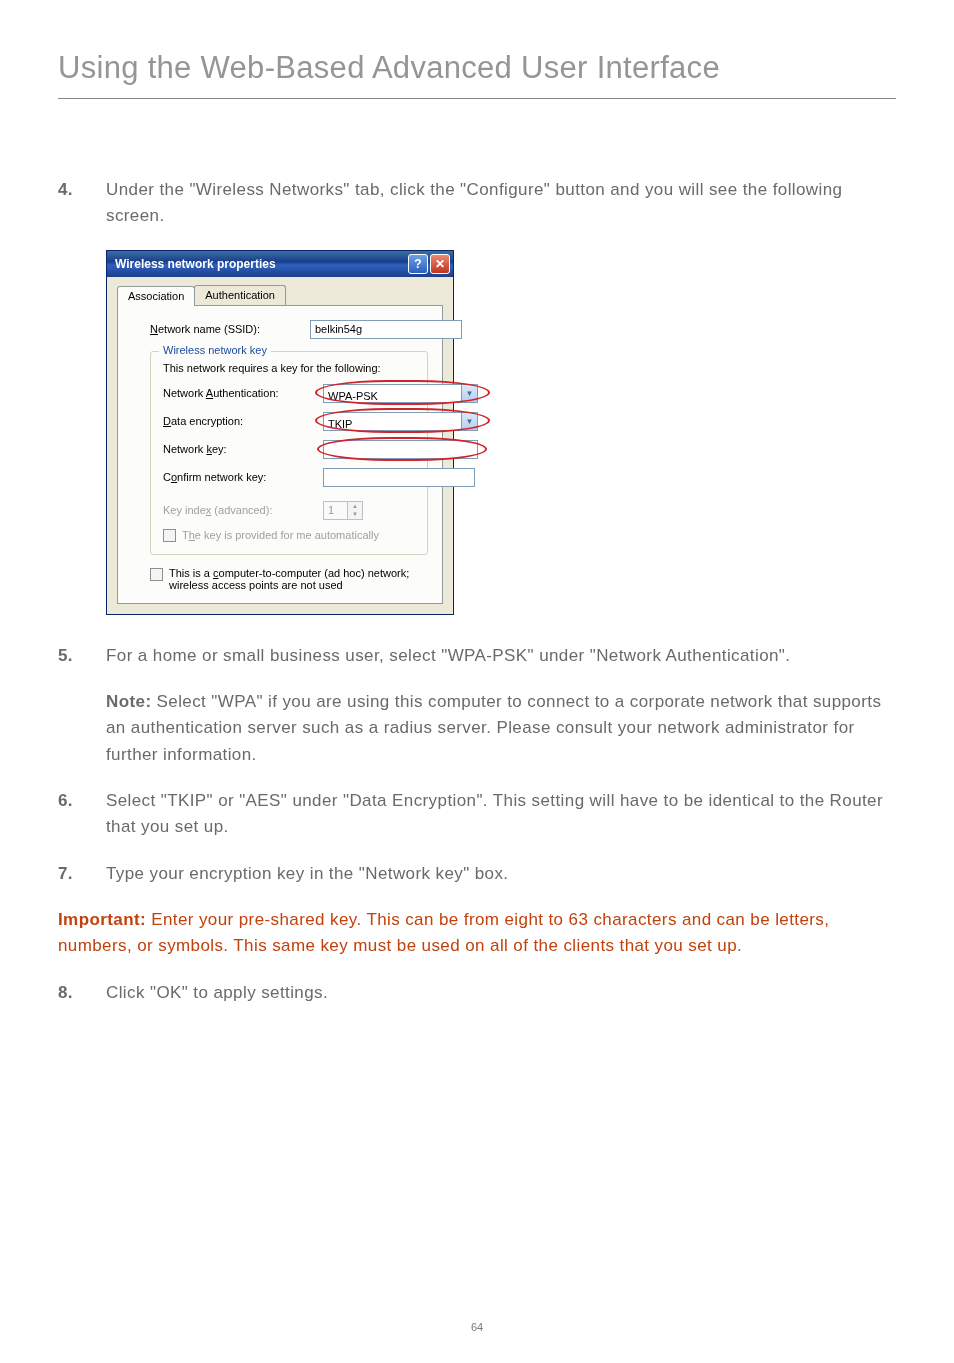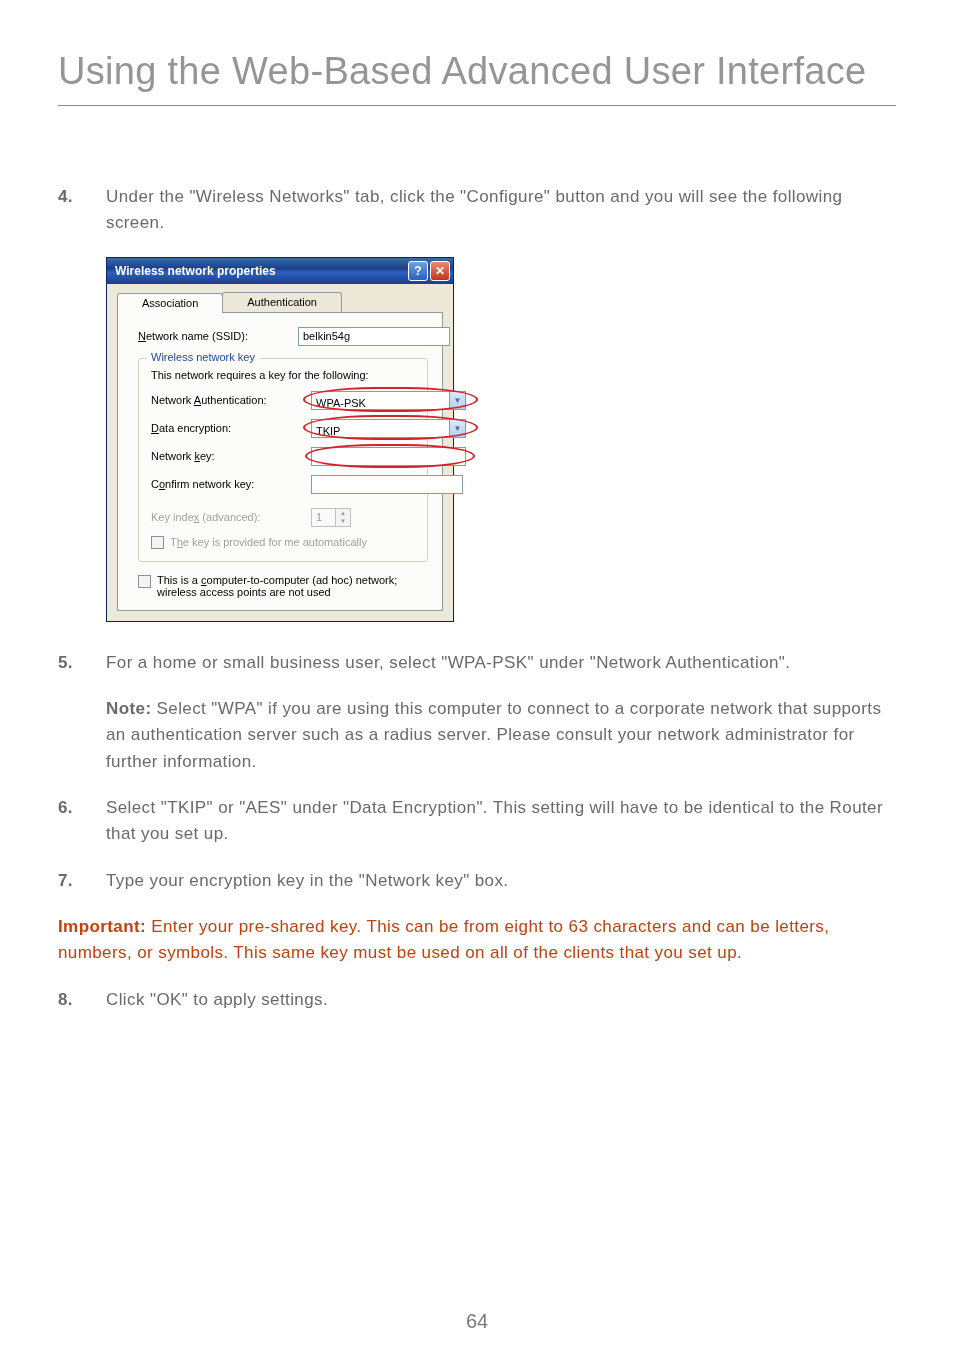--- a/index.html
+++ b/index.html
@@ -6,21 +6,21 @@
   body {
     width: 954px;
     height: 1363px;
     background: #ffffff;
     font-family: Arial, Helvetica, sans-serif;
     color: #666666;
     padding: 50px 58px 40px 58px;
     position: relative;
   }
   .page-title {
-    font-size: 38px;
+    font-size: 31px;
     font-weight: 300;
     color: #959595;
     letter-spacing: 0.3px;
     margin-bottom: 12px;
   }
   .title-rule {
     border: none;
     border-top: 1.5px solid #888;
     margin-bottom: 78px;
   }
@@ -88,36 +88,36 @@
     display: flex;
     border-bottom: 1px solid #919b9c;
     margin-bottom: 12px;
     gap: 0;
   }
   .tab {
     background: #ece9d8;
     border: 1px solid #919b9c;
     border-bottom: none;
     border-radius: 3px 3px 0 0;
-    padding: 3px 24px;
+    padding: 3px 10px;
     font-size: 11px;
     position: relative;
     margin-right: -1px;
   }
   .tab.active {
     background: #fcfcfa;
     z-index: 1;
     top: 1px;
     padding-bottom: 4px;
   }
   .tab-content {
     background: #fcfcfa;
     border: 1px solid #919b9c;
     border-top: none;
-    padding: 14px 14px 12px 20px;
+    padding: 14px 14px 12px 32px;
     margin-top: -12px;
   }
   .field-row {
     display: flex;
     align-items: center;
     margin-bottom: 12px;
     gap: 10px;
   }
   .field-label { width: 150px; flex-shrink:0; }
   .text-input {
@@ -210,21 +210,21 @@
     width:80px; height:22px;
     border:1px solid #7a7a7a; border-radius:3px;
     background:linear-gradient(#fdfdfd,#e6e6e0);
     font-size:11px;
     display:flex; align-items:center; justify-content:center;
   }
   .page-number {
     position:absolute;
     bottom:30px; left:0; right:0;
     text-align:center;
-    font-size:20px;
+    font-size:11px;
     color:#7a7a7a;
   }
   .adhoc-block { margin: 12px 0 0 0; }
 </style>
 </head>
 <body>
 
 <h1 class="page-title">Using the Web-Based Advanced User Interface</h1>
 <hr class="title-rule">
 

